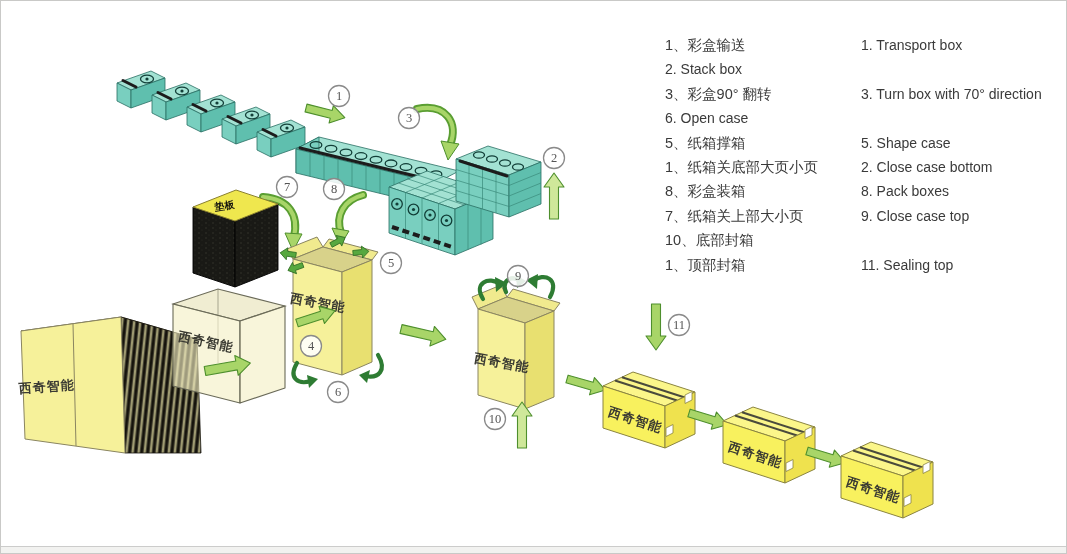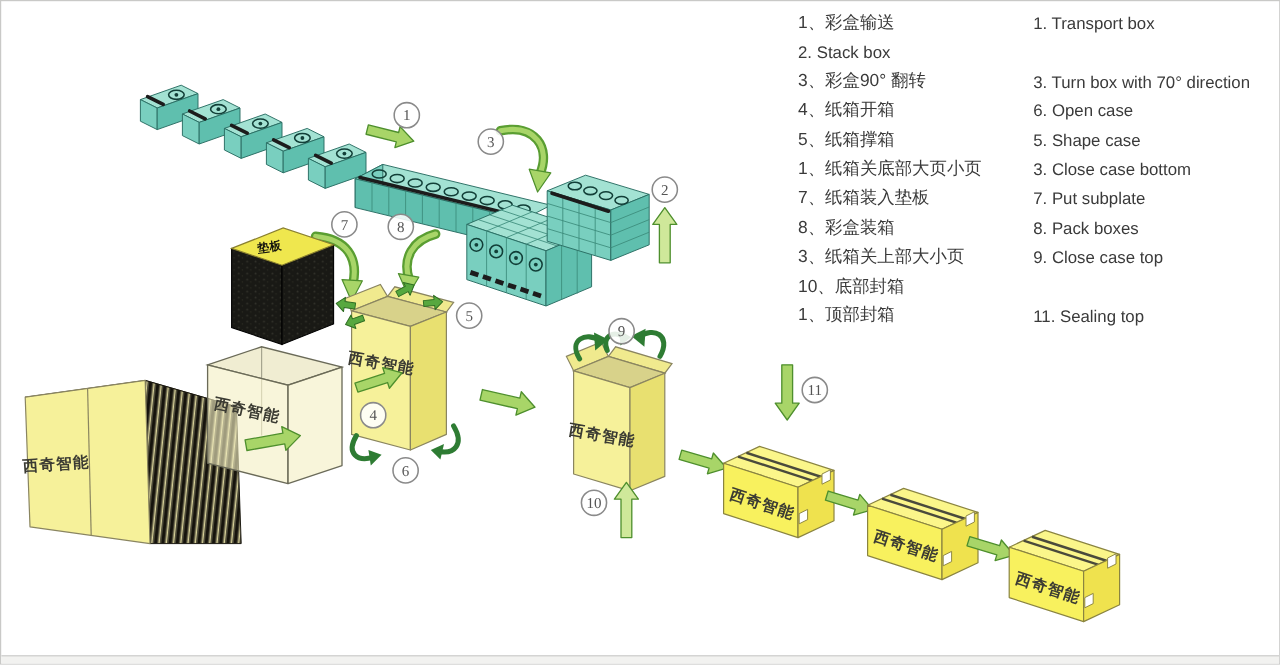--- a/index.html
+++ b/index.html
@@ -42,21 +42,21 @@
   .glass{fill:rgba(243,239,196,.62);stroke:#6a6a58;stroke-width:1.1;stroke-linejoin:round}
   .glass-in{fill:rgba(226,220,165,.5);stroke:#6a6a58;stroke-width:1.1}
   
   .sub-top{fill:#efe74e;stroke:#8a8030;stroke-width:1}
   
   .brand{font-family:"Liberation Sans","DejaVu Sans",sans-serif;font-size:13px;font-weight:bold;fill:#3b3b33;letter-spacing:1px}
   .subtxt{font-family:"Liberation Sans","DejaVu Sans",sans-serif;font-size:10px;font-weight:bold;fill:#14140f}
   .marker circle{fill:rgba(255,255,255,.88);stroke:#8a8a8a;stroke-width:1.3}
   .marker text{font-size:12.5px;fill:#555;text-anchor:middle;font-family:"Liberation Serif","DejaVu Serif",serif}
   
-  .legend{position:absolute;left:664px;top:6px;width:398px;color:#3a3a3a;}
+  .legend{position:absolute;left:664px;top:32px;width:398px;color:#3a3a3a;}
   .legend-row{display:flex;line-height:24.4px;white-space:nowrap;}
   .legend-row .zh{width:196px;font-size:14.5px;}
   .legend-row .en{flex:1;font-size:14px;}
 </style>
 </head>
 <body>
 
 <div class="page">
 
   <svg width="1065" height="552" viewBox="0 0 1065 552">
@@ -390,41 +390,36 @@
         <span class="en">1. Transport box</span>
       </div>
     <div class="legend-row">
         <span class="en">2. Stack box</span>
       </div>
     <div class="legend-row">
         <span class="zh">3、彩盒90° 翻转</span>
         <span class="en">3. Turn box with 70° direction</span>
       </div>
     <div class="legend-row">
-        <span class="zh">4、纸箱开箱</span>
         <span class="en">6. Open case</span>
       </div>
     <div class="legend-row">
         <span class="zh">5、纸箱撑箱</span>
         <span class="en">5. Shape case</span>
       </div>
     <div class="legend-row">
         <span class="zh">1、纸箱关底部大页小页</span>
-        <span class="en">3. Close case bottom</span>
-      </div>
-    <div class="legend-row">
-        <span class="zh">7、纸箱装入垫板</span>
-        <span class="en">7. Put subplate</span>
+        <span class="en">2. Close case bottom</span>
       </div>
     <div class="legend-row">
         <span class="zh">8、彩盒装箱</span>
         <span class="en">8. Pack boxes</span>
       </div>
     <div class="legend-row">
-        <span class="zh">3、纸箱关上部大小页</span>
+        <span class="zh">7、纸箱关上部大小页</span>
         <span class="en">9. Close case top</span>
       </div>
     <div class="legend-row">
         <span class="zh">10、底部封箱</span>
       </div>
     <div class="legend-row">
         <span class="zh">1、顶部封箱</span>
         <span class="en">11. Sealing top</span>
       </div>
   </div>

